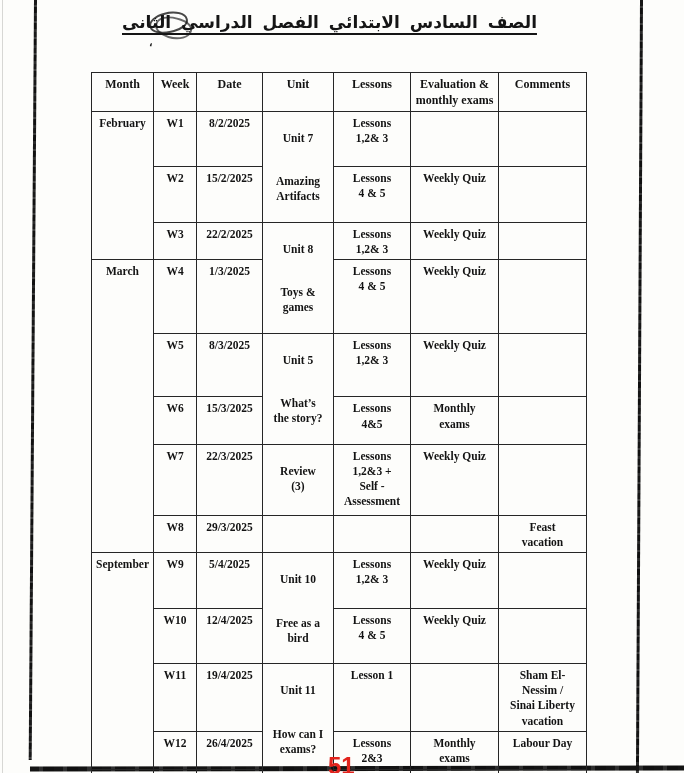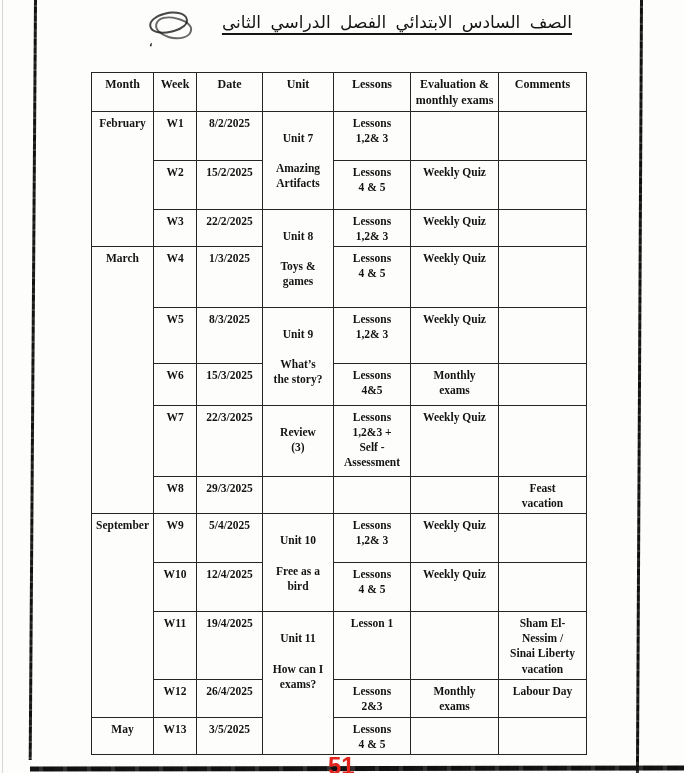--- a/index.html
+++ b/index.html
@@ -32,23 +32,23 @@
   .scan-line-bottom {
     position: absolute; left: 30px; top: 766px; width: 654px; height: 5px;
     transform: rotate(-0.08deg);
     background: repeating-linear-gradient(to right,
       #141414 0 9px, #2e2e2e 9px 13px, #101010 13px 24px);
   }
 
   
   .title-wrap {
     position: absolute; left: 122px; top: 12px; width: 450px;
-    text-align: right; direction: rtl;
+    text-align: left; direction: rtl;
     font-family: "DejaVu Sans", sans-serif;
-    font-weight: normal; font-size: 17px;
+    font-weight: bold; font-size: 17px;
     word-spacing: 4px;
     color: #151515;
   }
   .title-text {
     text-decoration: underline;
     text-decoration-thickness: 1.5px;
     text-underline-offset: 5px;
   }
   .stamp-scribble {
     position: absolute; left: 146px; top: 10px; width: 48px; height: 32px;
@@ -87,21 +87,21 @@
     vertical-align: top;
     padding: 4px 2px 2px 2px;
     white-space: pre-line;
     overflow: hidden;
   }
   tr.hdr td { font-size: 12px; }
   td.month { font-size: 12px; vertical-align: middle; margin-left: 43px; }
   td.m-top { vertical-align: top; padding-top: 52px; }
   td.m-bottom { vertical-align: bottom; padding-bottom: 6px; }
   td.v-mid { vertical-align: middle; }
-  .unit-sub { white-space: pre-line; }
+  .unit-sub { margin-top: 13px; white-space: pre-line; }
 
   
   .page-number {
     position: absolute; left: 328px; top: 752px;
     color: #e2231d;
     font-family: "Liberation Sans", sans-serif;
     font-weight: bold; font-size: 24px;
   }
 </style>
 </head>
@@ -185,21 +185,21 @@
     <td>Lessons
 4 &amp; 5</td>
     <td>Weekly Quiz</td>
     <td></td>
   </tr>
 
   <tr style="height:51px">
     <td>W5</td>
     <td>8/3/2025</td>
     <td rowspan="2">
-      <div>Unit 9</div>
+      <div>Unit 5</div>
       <div class="unit-sub">What’s
 the story?</div>
     </td>
     <td>Lessons
 1,2&amp; 3</td>
     <td class="v-mid">Weekly Quiz</td>
     <td></td>
   </tr>
 
   <tr style="height:38px">

